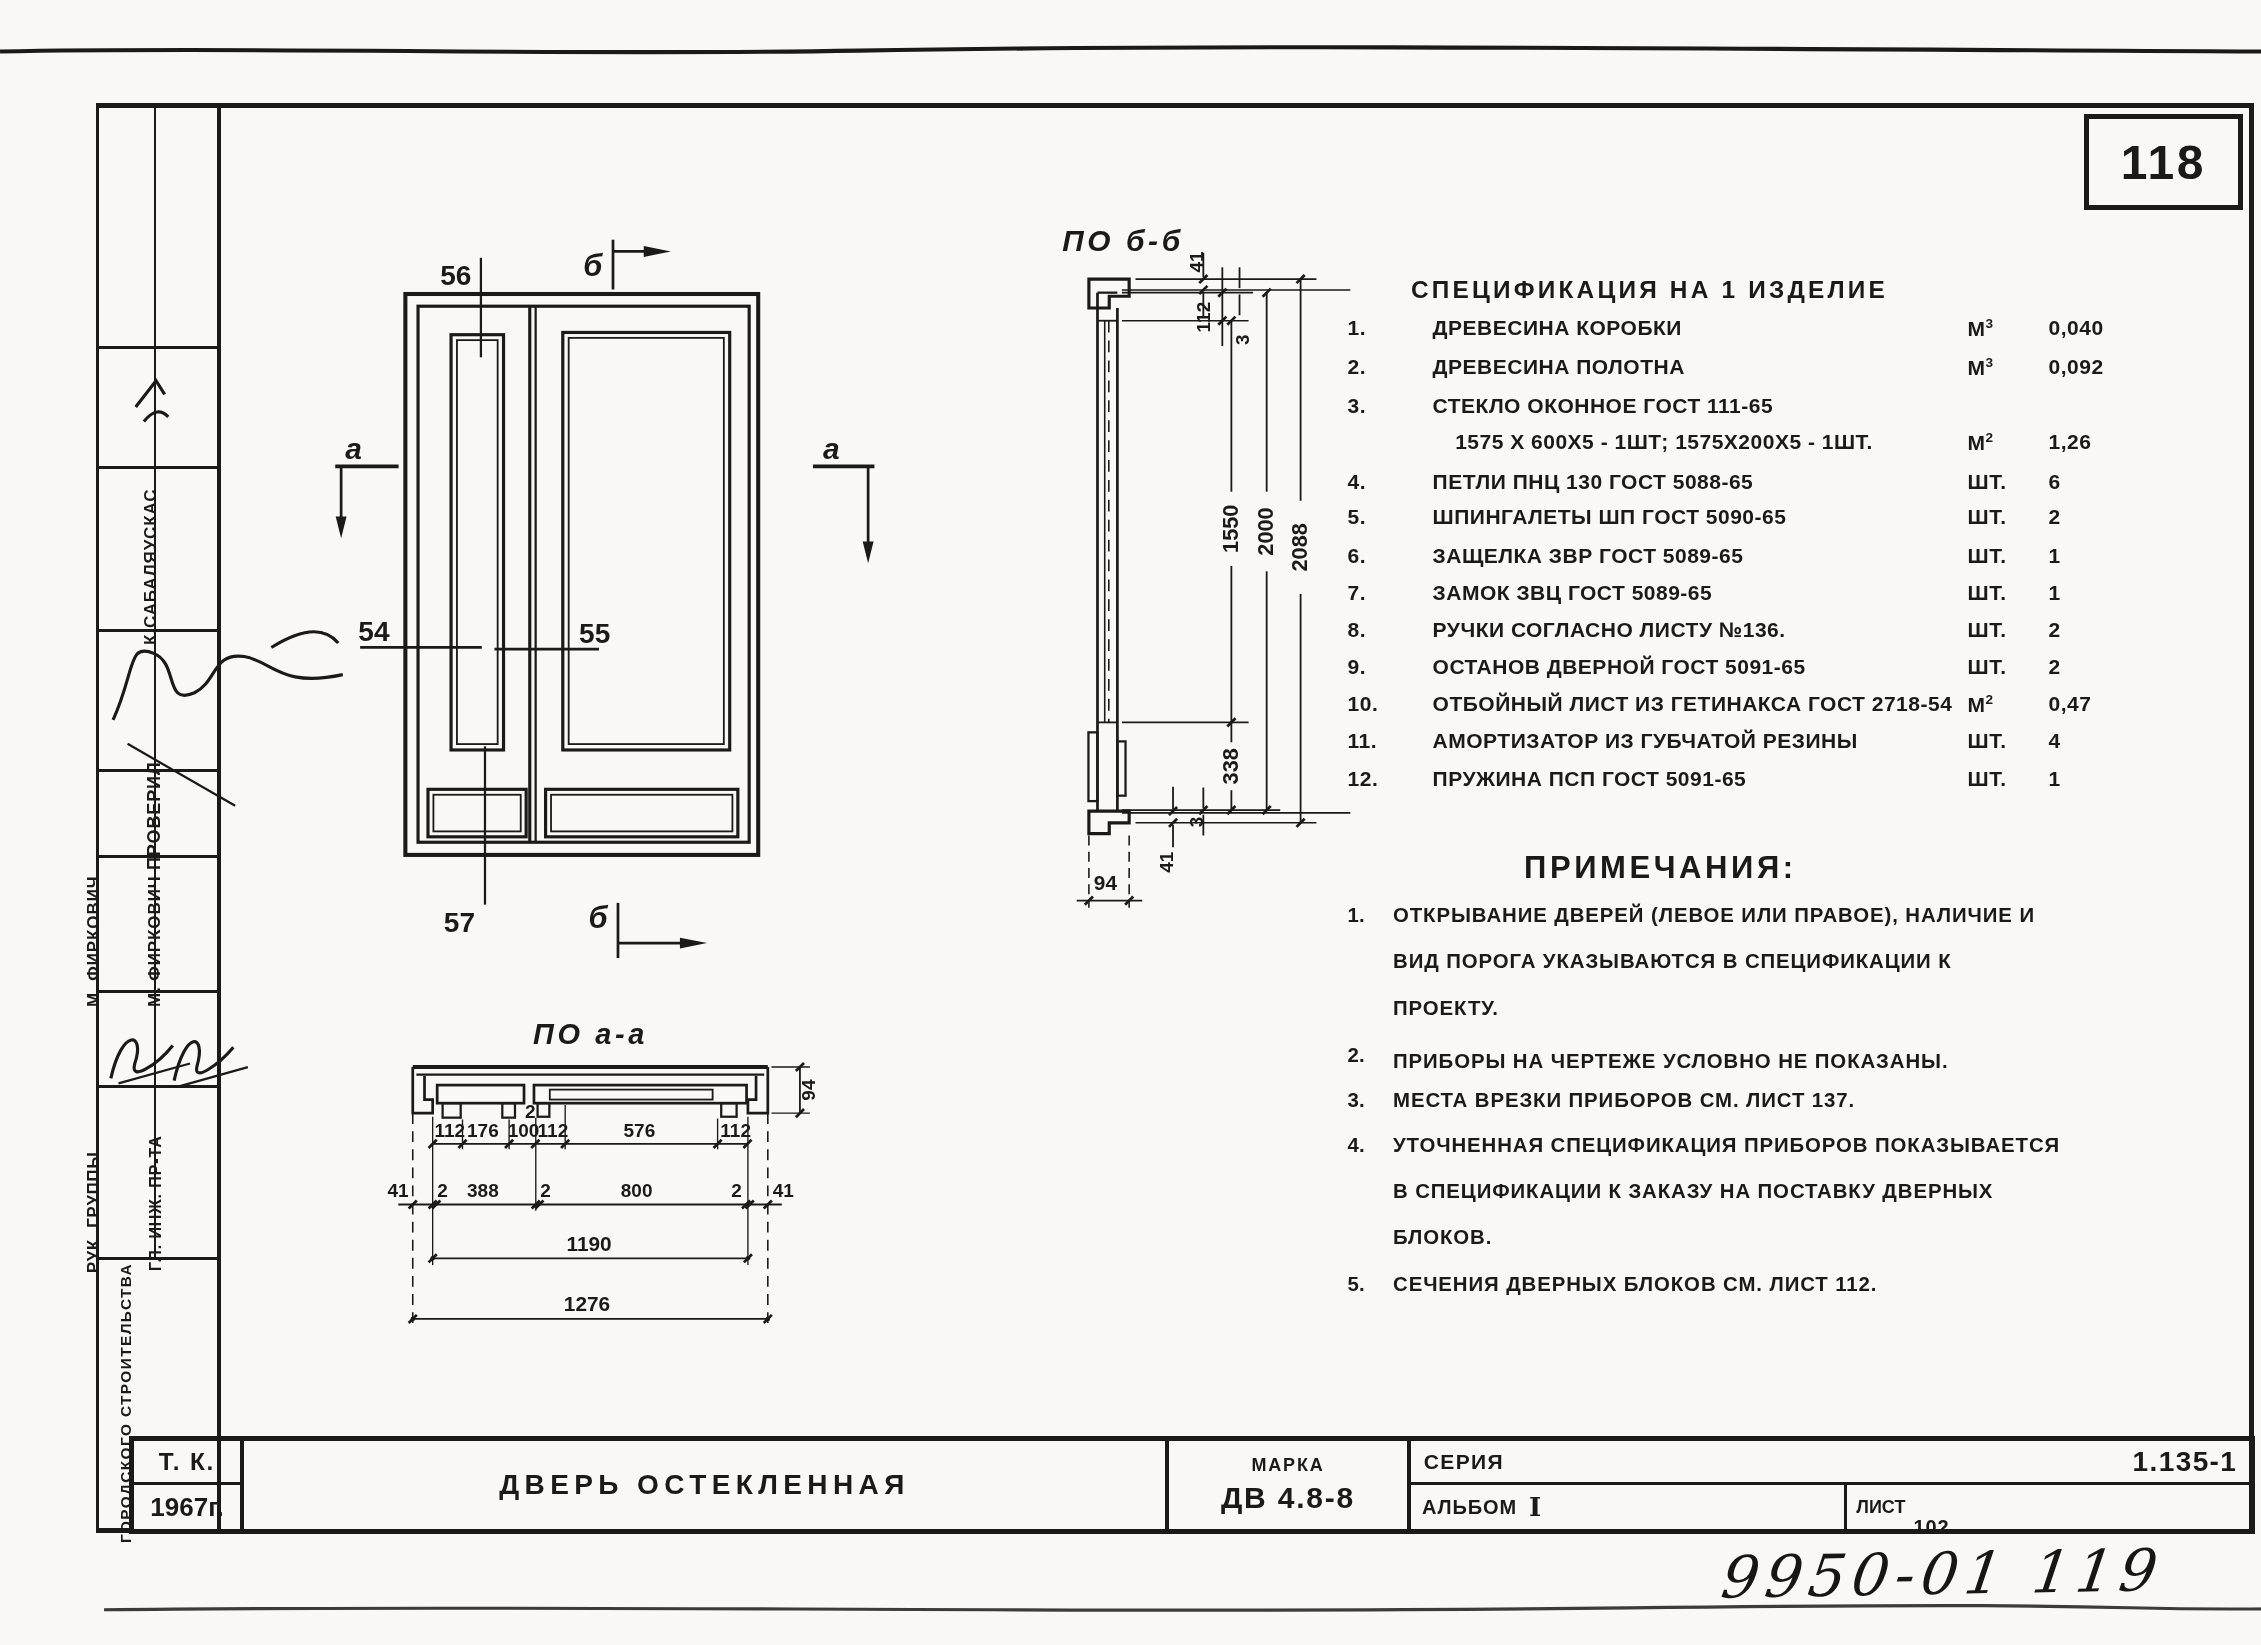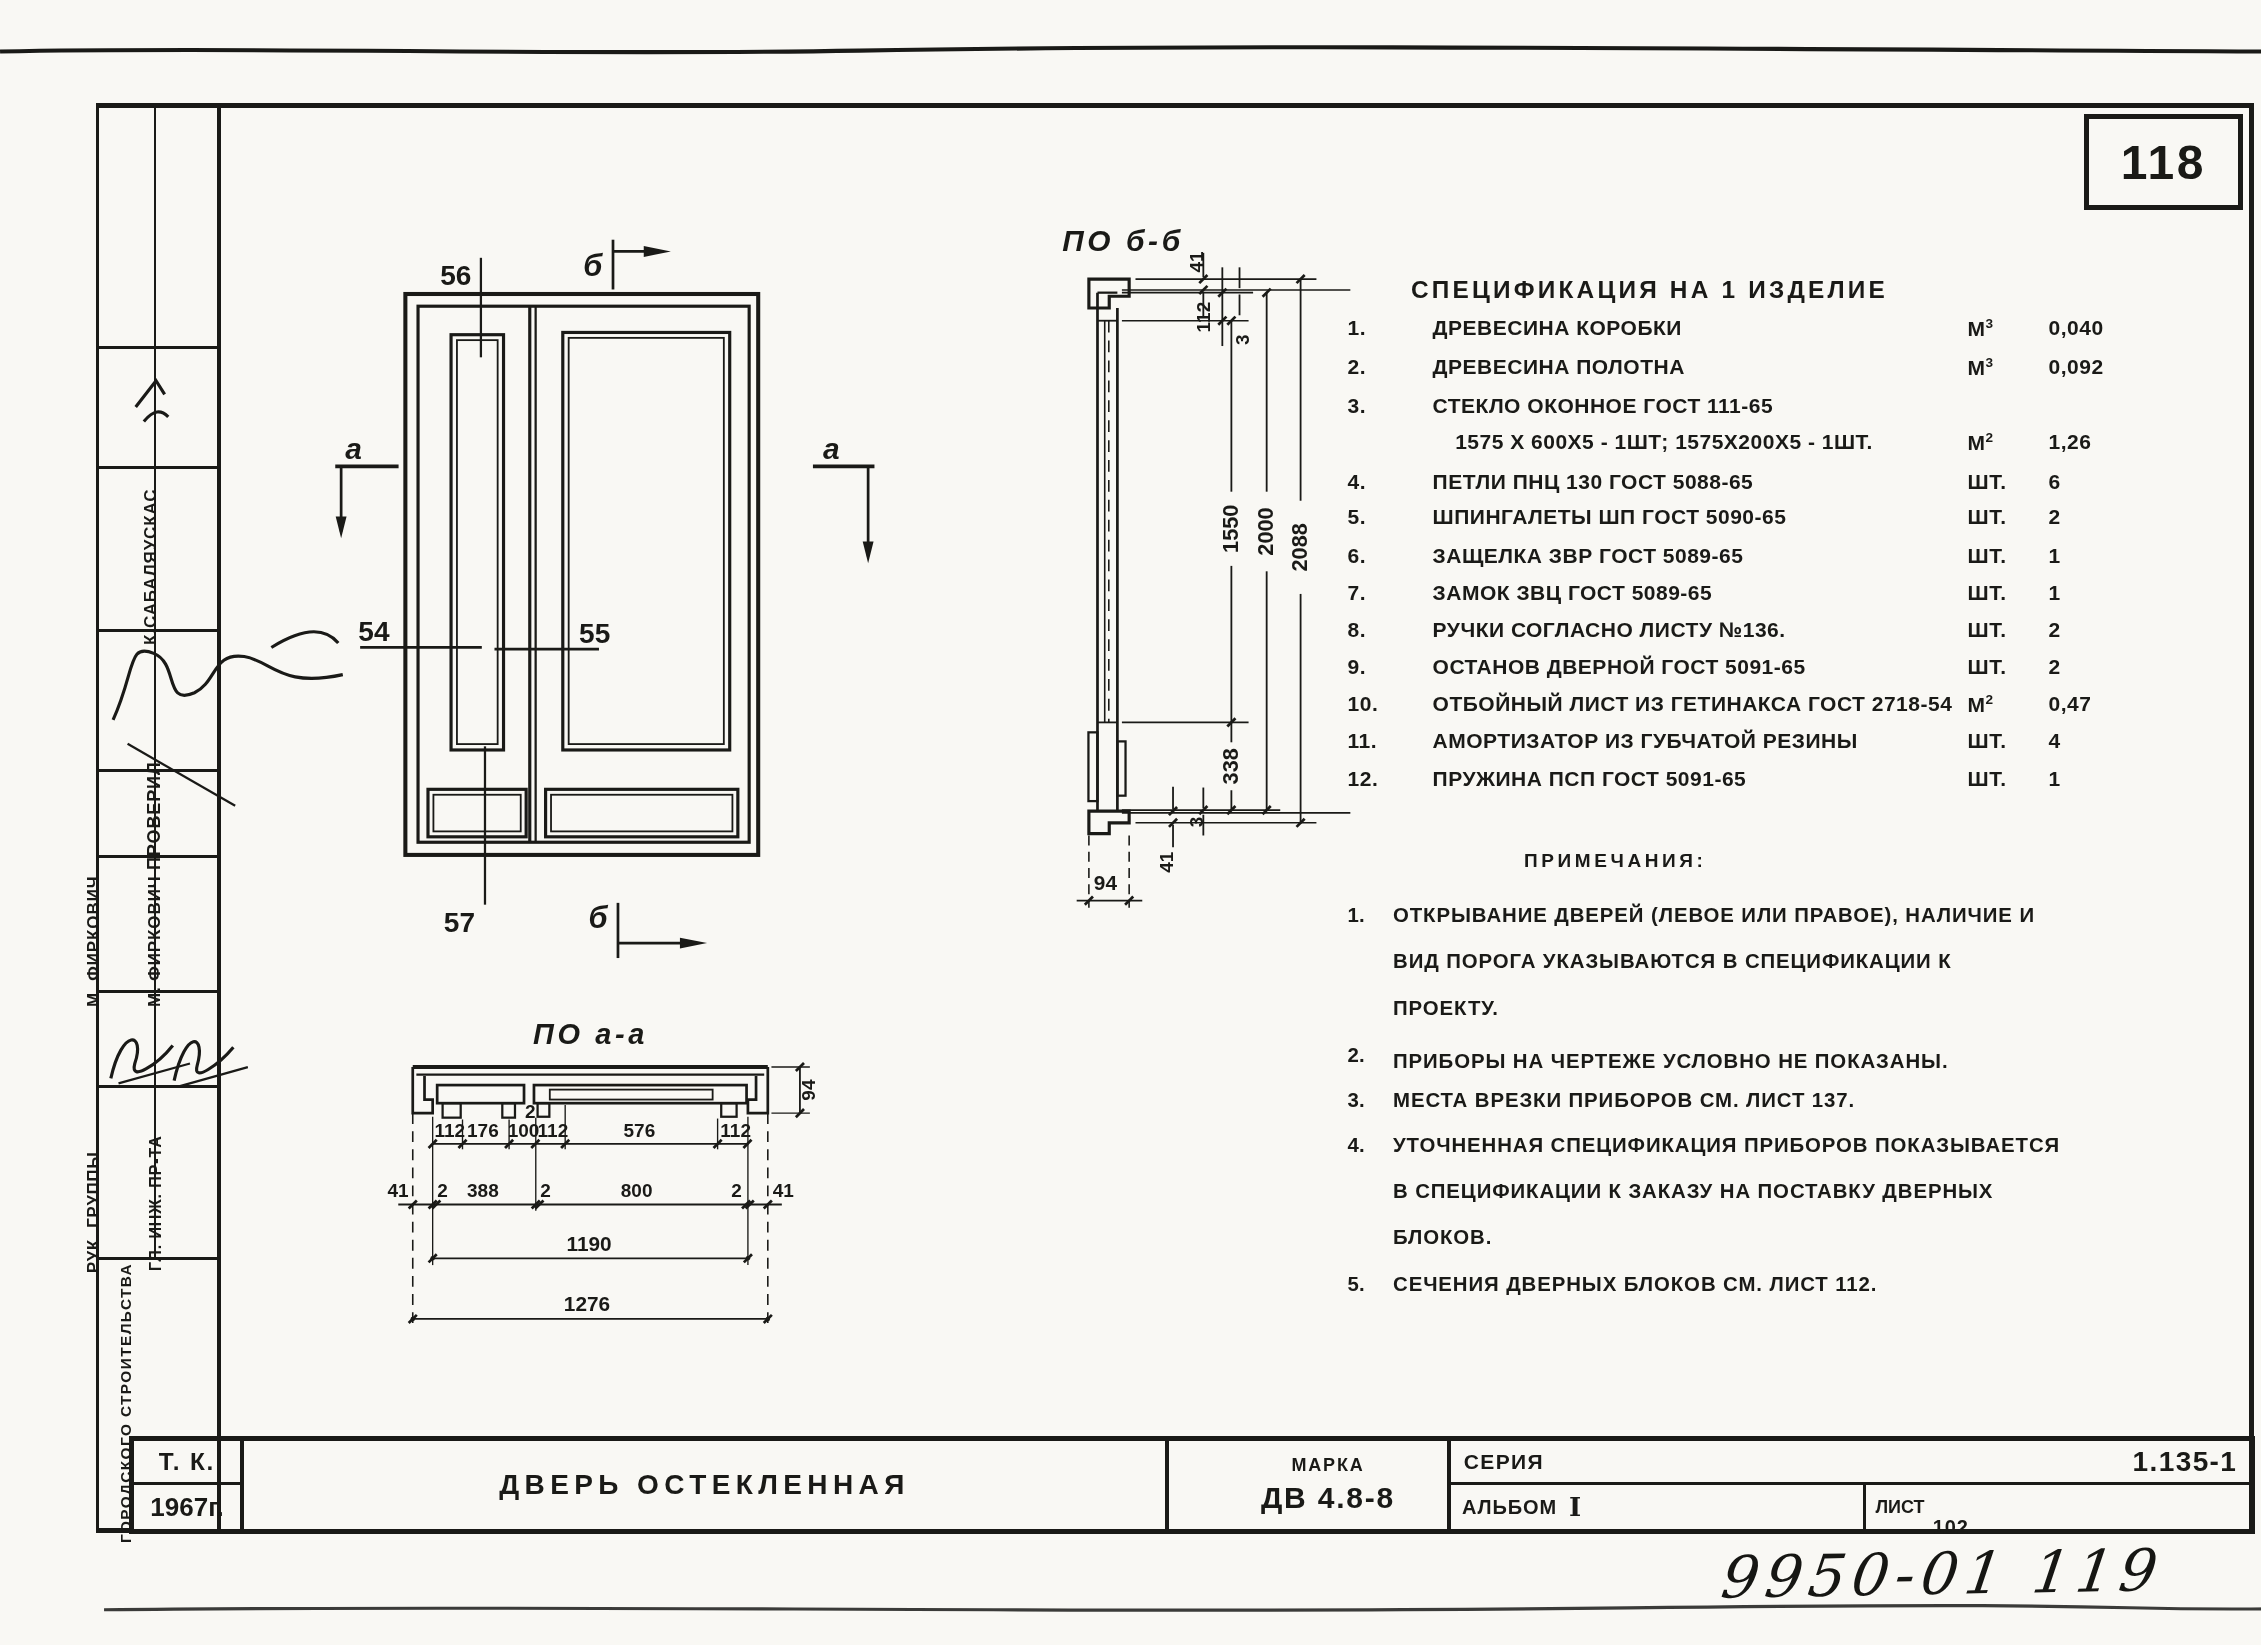--- a/index.html
+++ b/index.html
@@ -25,21 +25,21 @@
   #spec{position:absolute;left:1334px;top:271px;width:814px;}
   #spec .title{position:absolute;left:77px;top:4.5px;font-size:24.4px;font-weight:700;letter-spacing:3.2px;white-space:nowrap;}
   .srow{position:absolute;left:13.6px;width:796px;display:flex;font-size:21px;font-weight:700;letter-spacing:0.5px;white-space:nowrap;}
   .srow .num{width:45px;flex:0 0 auto;}
   .srow .name{flex:1 1 auto;margin-left:40px;}
   .srow .unit{flex:0 0 81px;}
   .srow .qty{flex:0 0 95px;}
   .srow sup{font-size:13.6px;}
   
   #notes{position:absolute;left:1334px;top:850px;width:904px;}
-  #notes .title{position:absolute;left:190px;top:0;font-size:19px;font-weight:700;letter-spacing:3.6px;text-align:center;}
+  #notes .title{position:absolute;left:190px;top:0;font-size:31px;font-weight:700;letter-spacing:3.6px;text-align:center;}
   .nnum{position:absolute;left:13.6px;font-size:20.4px;font-weight:700;}
   .nline{position:absolute;left:59px;font-size:20.4px;font-weight:700;letter-spacing:0.9px;white-space:nowrap;}
   
   #tblock{position:absolute;left:129px;top:1436px;width:2126px;height:98px;
     border:5px solid #1a1a17;box-sizing:border-box;display:flex;background:transparent;}
   #tblock .cell{border-right:4.1px solid #1a1a17;box-sizing:border-box;height:100%;position:relative;}
   #tblock .cell:last-child{border-right:none;}
   .tk-top{height:50%;border-bottom:3.6px solid #1a1a17;box-sizing:border-box;display:flex;align-items:center;justify-content:center;font-size:24.4px;font-weight:700;letter-spacing:1.8px;}
   .tk-bot{height:50%;display:flex;align-items:center;justify-content:center;font-size:26px;font-weight:700;}
   .series-cell{display:flex;flex-direction:column;justify-content:center;align-items:center;gap:6.3px;}
@@ -440,21 +440,21 @@
   </div>
 
   <div id="tblock">
     <div class="cell" style="flex:0 0 110px;">
       <div class="tk-top">Т. К.</div>
       <div class="tk-bot">1967г.</div>
     </div>
     <div class="cell doortitle" style="flex:0 0 925px;">
       <span>ДВЕРЬ ОСТЕКЛЕННАЯ</span>
     </div>
-    <div class="cell marka" style="flex:0 0 242px;margin-left:40px;">
+    <div class="cell marka" style="flex:0 0 242px;">
       <div class="lbl">МАРКА</div>
       <div class="val">ДВ 4.8-8</div>
     </div>
     <div class="cell" style="flex:1;">
       <div class="seria-top">
         <span class="lbl">СЕРИЯ</span>
         <span class="val">1.135-1</span>
       </div>
       <div class="seria-bot">
         <div class="album">

